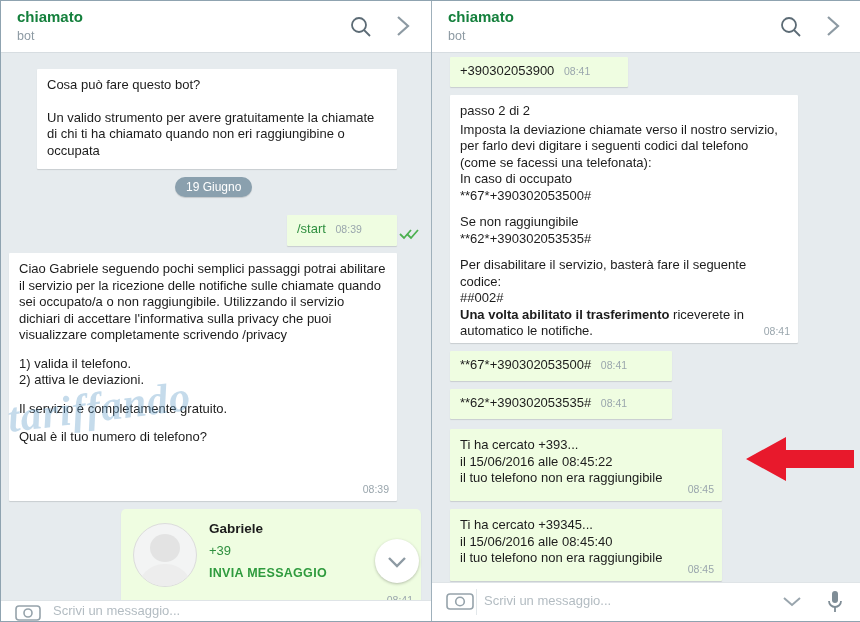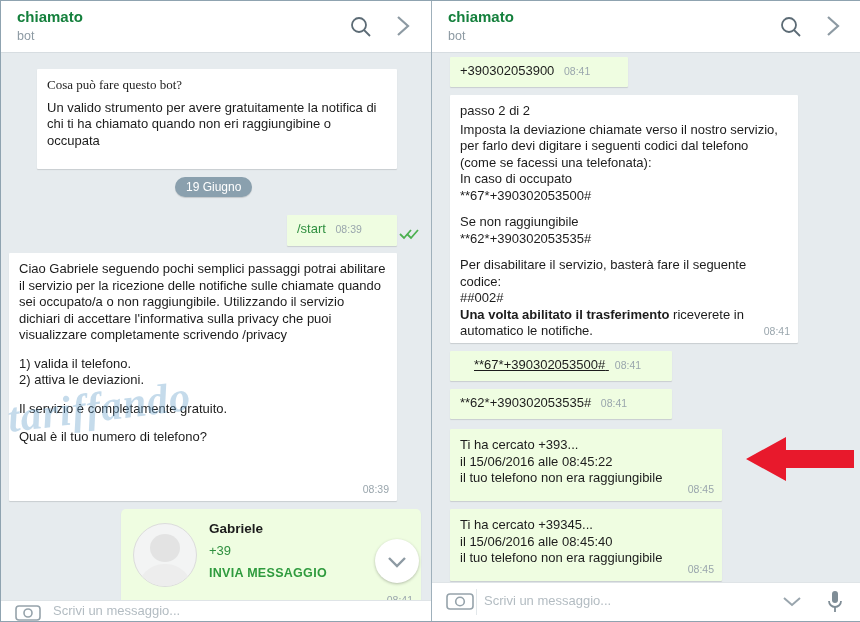--- a/index.html
+++ b/index.html
@@ -151,22 +151,22 @@
       <div class="next-icon">
         <svg width="26" height="26" viewBox="0 0 26 26">
             <polyline points="9,4 19,13 9,22" fill="none" stroke="#8d9aa3" stroke-width="2.2"></polyline>
           </svg>
       </div>
     </div>
 
     <div class="chat left">
 
       <div class="msg in" style="left:36px;top:16px;width:360px;height:100px;">
-        <div style="margin-bottom:6px;font-family:Liberation Serif, serif;">Cosa può fare questo bot?</div>
-        <div>Un valido strumento per avere gratuitamente la notifica di chi ti ha chiamato quando non eri raggiungibine o occupata</div>
+        <div style="margin-bottom:16px;">Cosa può fare questo bot?</div>
+        <div>Un valido strumento per avere gratuitamente la chiamate di chi ti ha chiamato quando non eri raggiungibine o occupata</div>
       </div>
 
       <div class="datechip" style="left:174px;top:124px;">19 Giugno</div>
 
       <div class="msg out" style="left:286px;top:162px;width:110px;height:31px;padding:6px 10px;">
         <span style="color:#2f8f3f;">/start</span>
         <span class="time inline">08:39</span>
       </div>
       <div class="checks" style="left:398px;top:175px;position:absolute;">
         <svg width="22" height="12" viewBox="0 0 22 12">
@@ -250,21 +250,21 @@
         <div>Se non raggiungibile</div>
         <div style="margin-bottom:10px;">**62*+390302053535#</div>
         <div>Per disabilitare il servizio, basterà fare il seguente codice:</div>
         <div>##002#</div>
         <div>
           <b>Una volta abilitato il trasferimento</b><span> riceverete in automatico le notifiche.</span>
         </div>
         <div class="time">08:41</div>
       </div>
 
-      <div class="msg out" style="left:18px;top:298px;width:222px;height:30px;padding:6px 24px;text-decoration:underline;">
+      <div class="msg out" style="left:18px;top:298px;width:222px;height:30px;padding:6px 10px;">
         <span>**67*+390302053500#</span>
         <span class="time inline">08:41</span>
       </div>
 
       <div class="msg out" style="left:18px;top:336px;width:222px;height:30px;padding:6px 10px;">
         <span>**62*+390302053535#</span>
         <span class="time inline">08:41</span>
       </div>
 
       <div class="msg out" style="left:18px;top:376px;width:272px;height:72px;">

